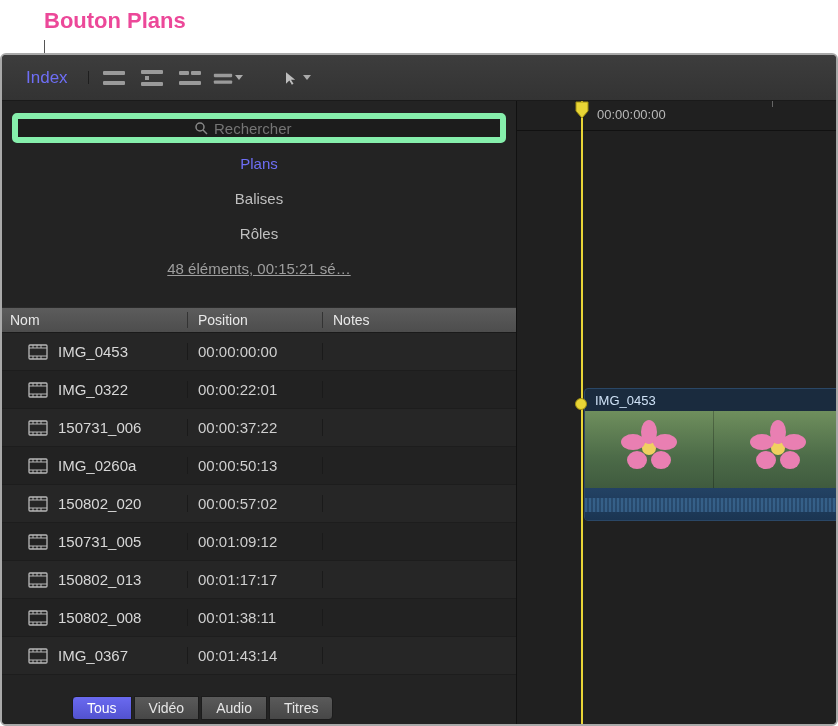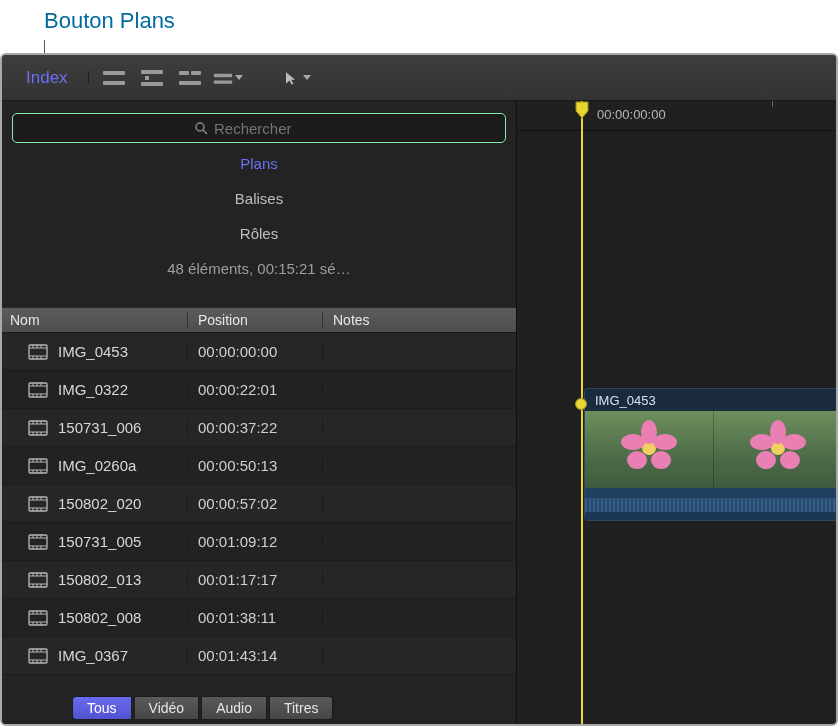--- a/index.html
+++ b/index.html
@@ -9,22 +9,22 @@
     width: 838px;
     height: 726px;
     position: relative;
     overflow: hidden;
   }
   .callout {
     position: absolute;
     top: 8px;
     left: 44px;
     font-size: 22px;
-    color: #0369a1;
-    font-weight: 400;
+    color: #ec4899;
+    font-weight: 700;
   }
   .callout-line {
     position: absolute;
     top: 40px;
     left: 44px;
     width: 1px;
     height: 143px;
     background: #555;
   }
   .app-window {
@@ -82,21 +82,21 @@
     background:#232323;
     border-right:1px solid #111;
   }
   .search-wrap {
     padding: 12px 10px 6px 10px;
   }
   .search {
     width: 100%;
     height: 30px;
     background: #1c1c1c;
-    border: 1px solid #86efac;
+    border: 6px solid #86efac;
     border-radius: 5px;
     display:flex;
     align-items:center;
     justify-content:center;
     color:#888;
     gap:6px;
   }
   .search input {
     background:transparent;border:none;outline:none;color:#bbb;font-size:15px;width:110px;
   }
@@ -104,21 +104,21 @@
     display:flex;
     align-items:center;
     padding: 6px 10px 10px 10px;
     gap: 18px;
     font-size: 15px;
     color:#bfbfbf;
     flex-direction:column;
   }
   .tab-plans { color:#6e6ef5; cursor:pointer;}
   .tab-other { cursor:pointer; }
-  .tabs-status { color:#9e9e9e; flex:1; overflow:hidden; white-space:nowrap; text-overflow:ellipsis;}
+  .tabs-status { color:#9e9e9e; flex:1; overflow:hidden; white-space:nowrap; text-overflow:ellipsis;text-decoration:underline;}
   .columns-header {
     display:flex;
     height:26px;
     background: linear-gradient(#5c5c5c,#4d4d4d);
     border-top:1px solid #2a2a2a;
     border-bottom:1px solid #1a1a1a;
     color:#e8e8e8;
     font-size:14px;
     align-items:center;
     margin-top:20px;

